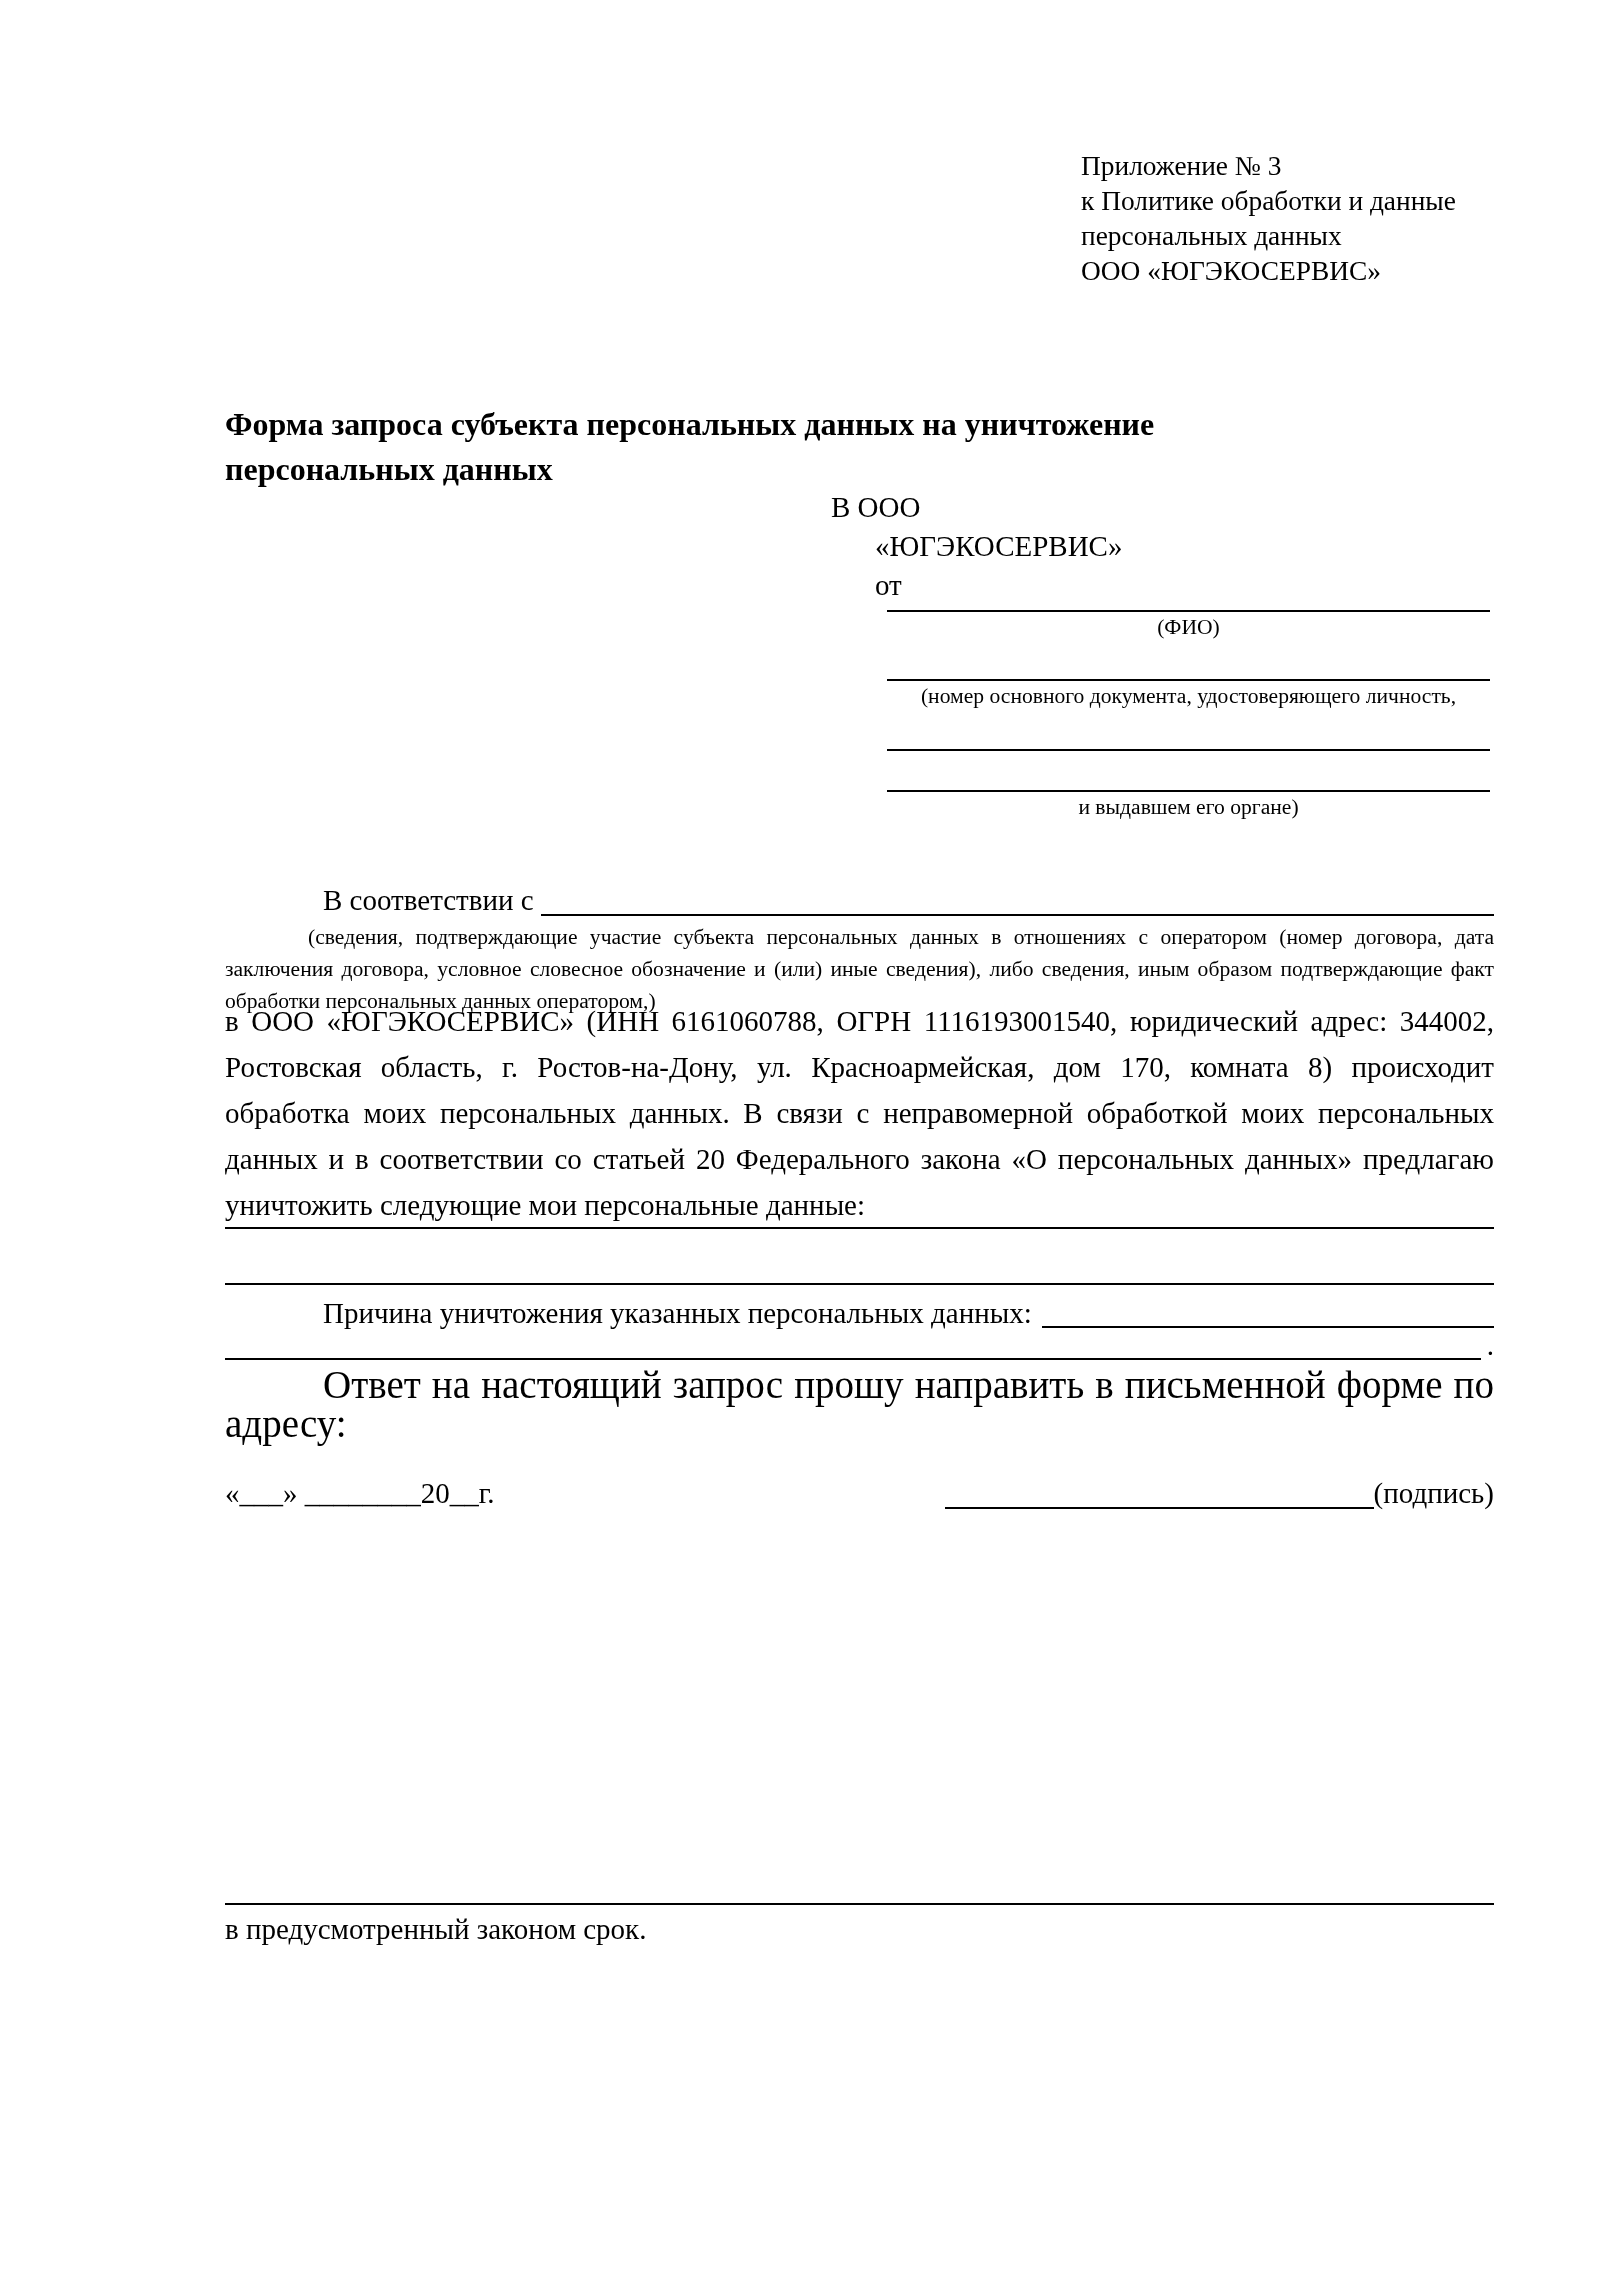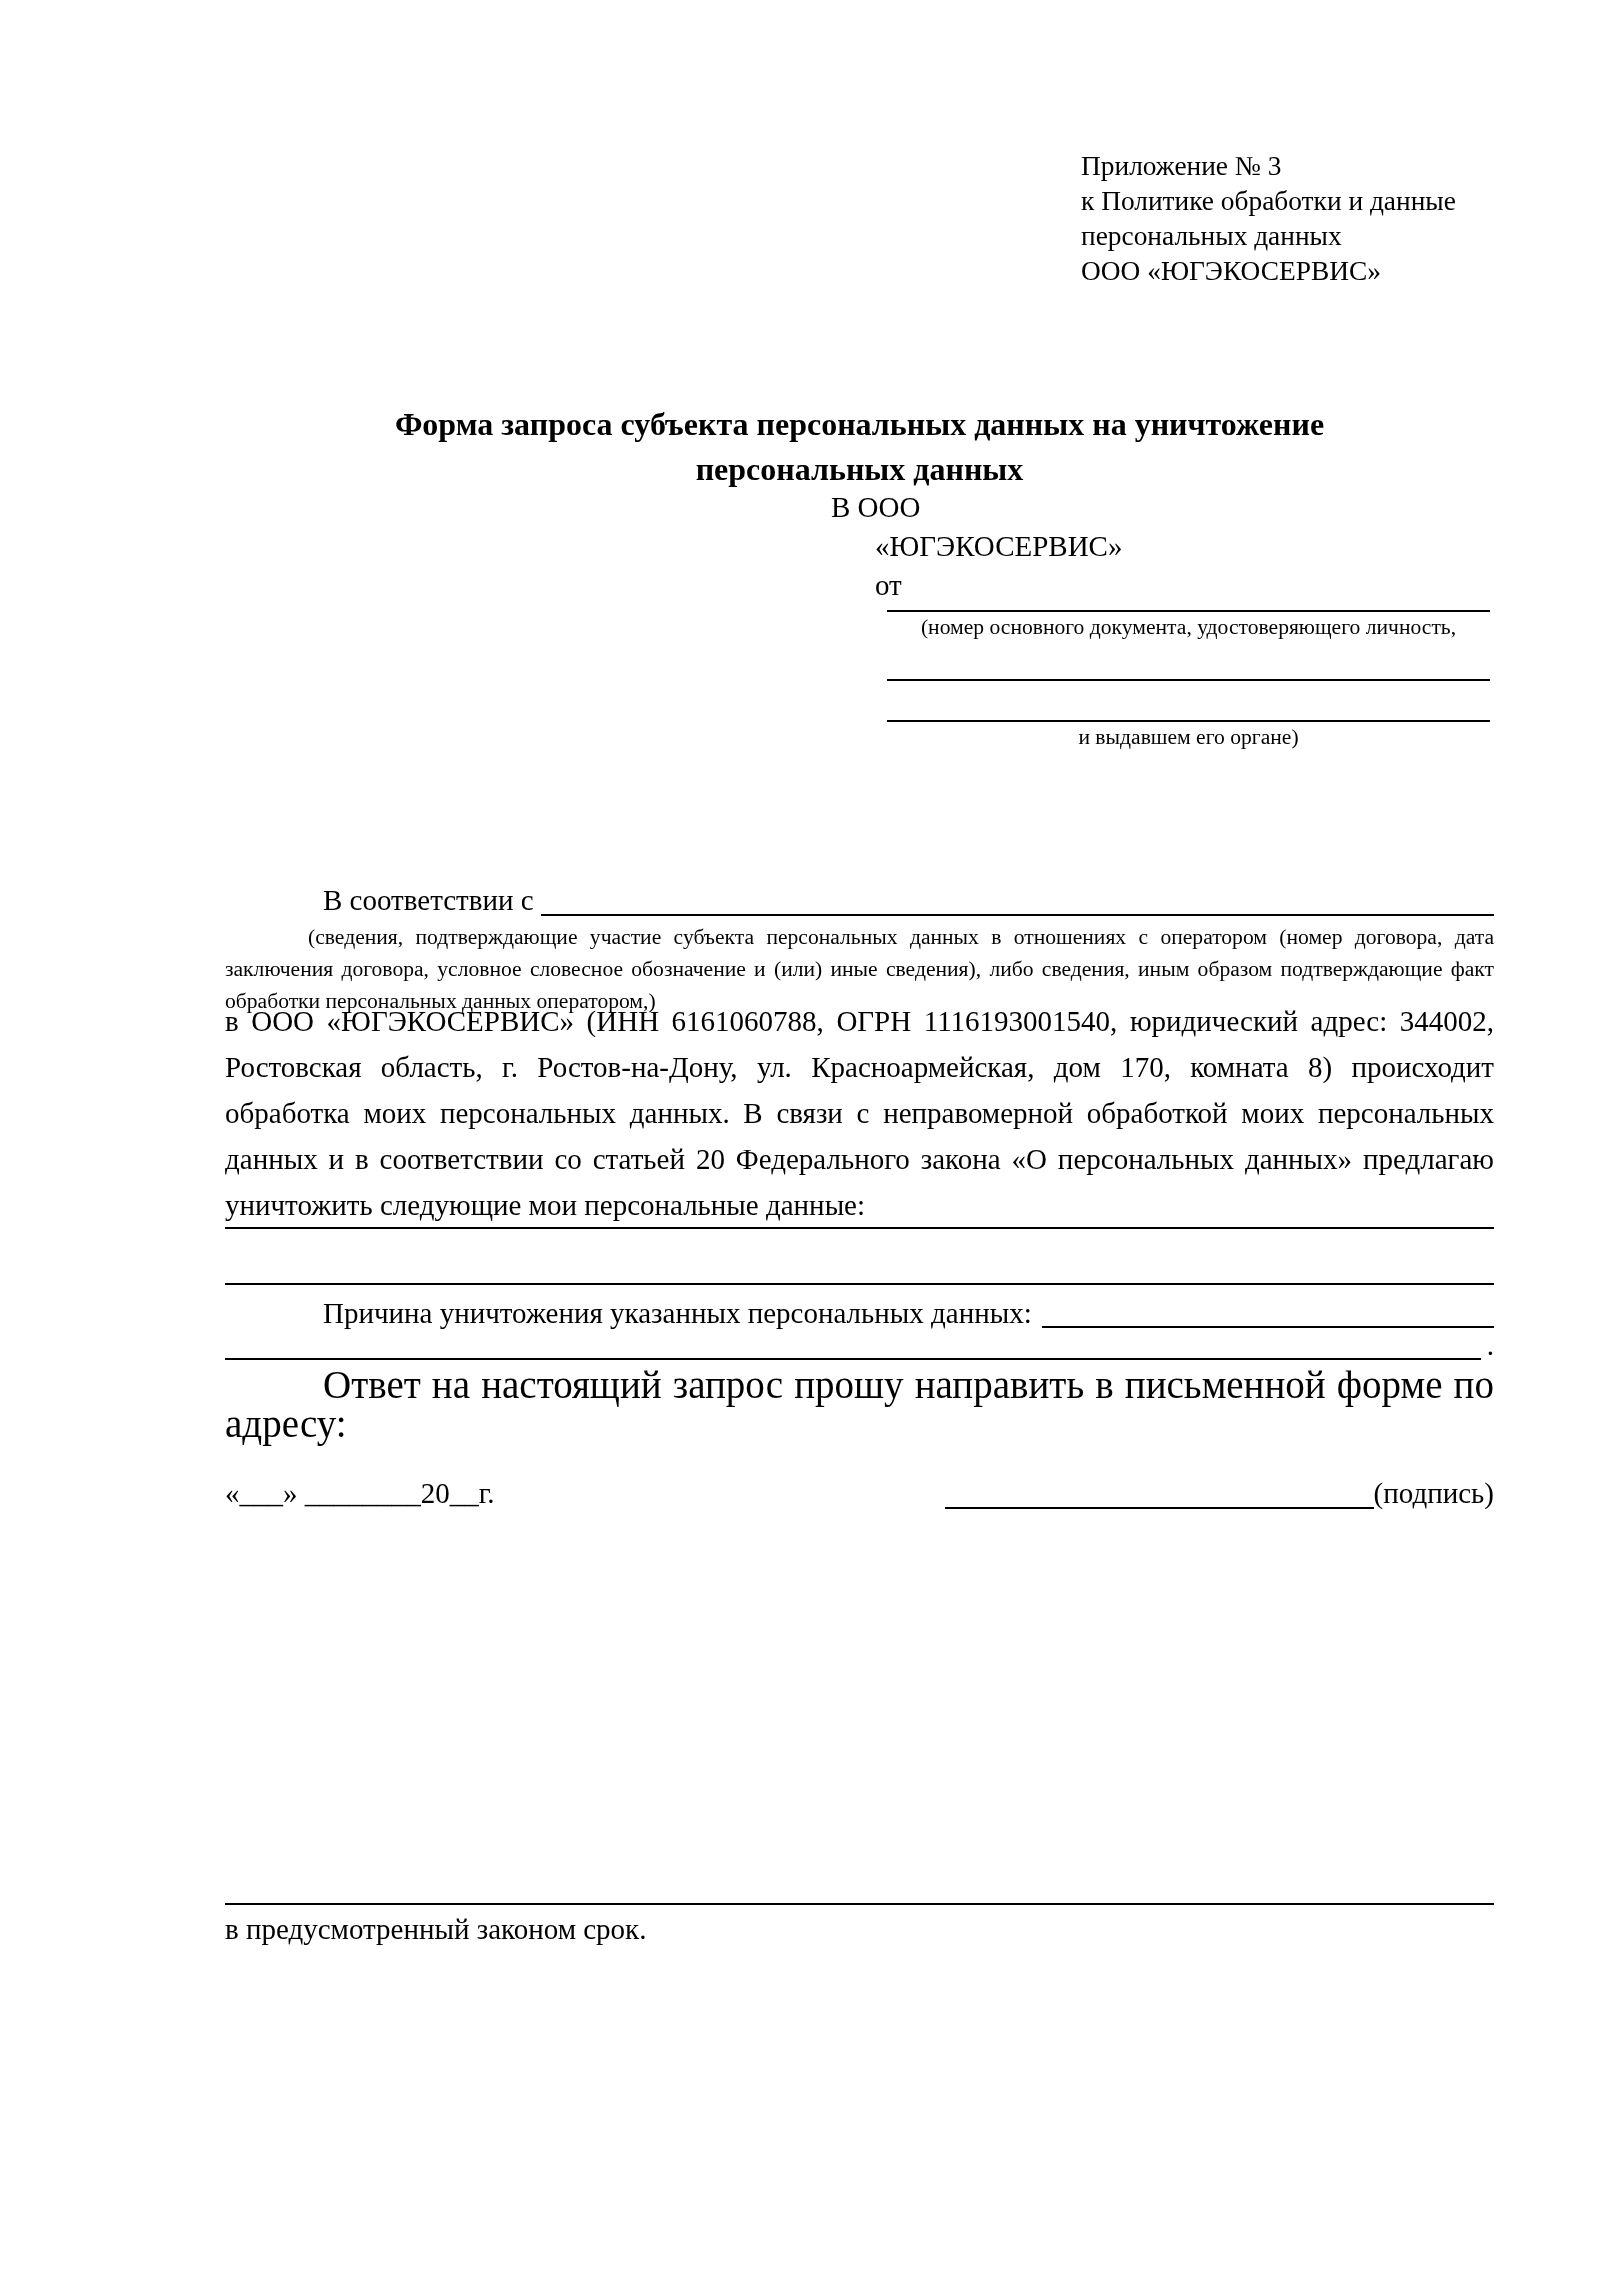--- a/index.html
+++ b/index.html
@@ -10,21 +10,21 @@
     color:#000; position:relative;
   }
   .page { position:absolute; inset:0; background:#fff; overflow:hidden; }
 
   
   .appendix { position:absolute; left:1081px; top:149px; font-size:27.4px; line-height:35px; }
 
   
   .title {
     position:absolute; left:225px; top:402px; width:1269px;
-    text-align:center; font-weight:bold; font-size:32px; line-height:45px;
+    font-weight:bold; font-size:32px; line-height:45px;
   }
 
   
   .addressee { position:absolute; left:831px; top:488px; width:659px; font-size:29px; line-height:39px; }
   .addressee .ind { margin-left:44px; }
   .fields { margin-left:56px; width:603px; margin-top:4.9px; }
   .field { margin-bottom:39px; }
   .rule { border-bottom:2.9px solid #000; height:0; }
   .f-caption { font-size:21.6px; line-height:25.5px; text-align:center; margin-top:2.9px; }
 
@@ -92,20 +92,24 @@
     <div>персональных данных</div>
   </div>
 
   <div class="addressee">
     <div>В ООО</div>
     <div class="ind">«ЮГЭКОСЕРВИС»</div>
     <div class="ind">от</div>
     <div class="fields">
       <div class="field">
         <div class="rule"></div>
+        <div class="f-caption">(ФИО)</div>
+      </div>
+      <div class="field">
+        <div class="rule"></div>
         <div class="f-caption">(номер основного документа, удостоверяющего личность,</div>
       </div>
       <div class="field">
         <div class="rule"></div>
       </div>
       <div class="field">
         <div class="rule"></div>
         <div class="f-caption">и выдавшем его органе)</div>
       </div>
     </div>

